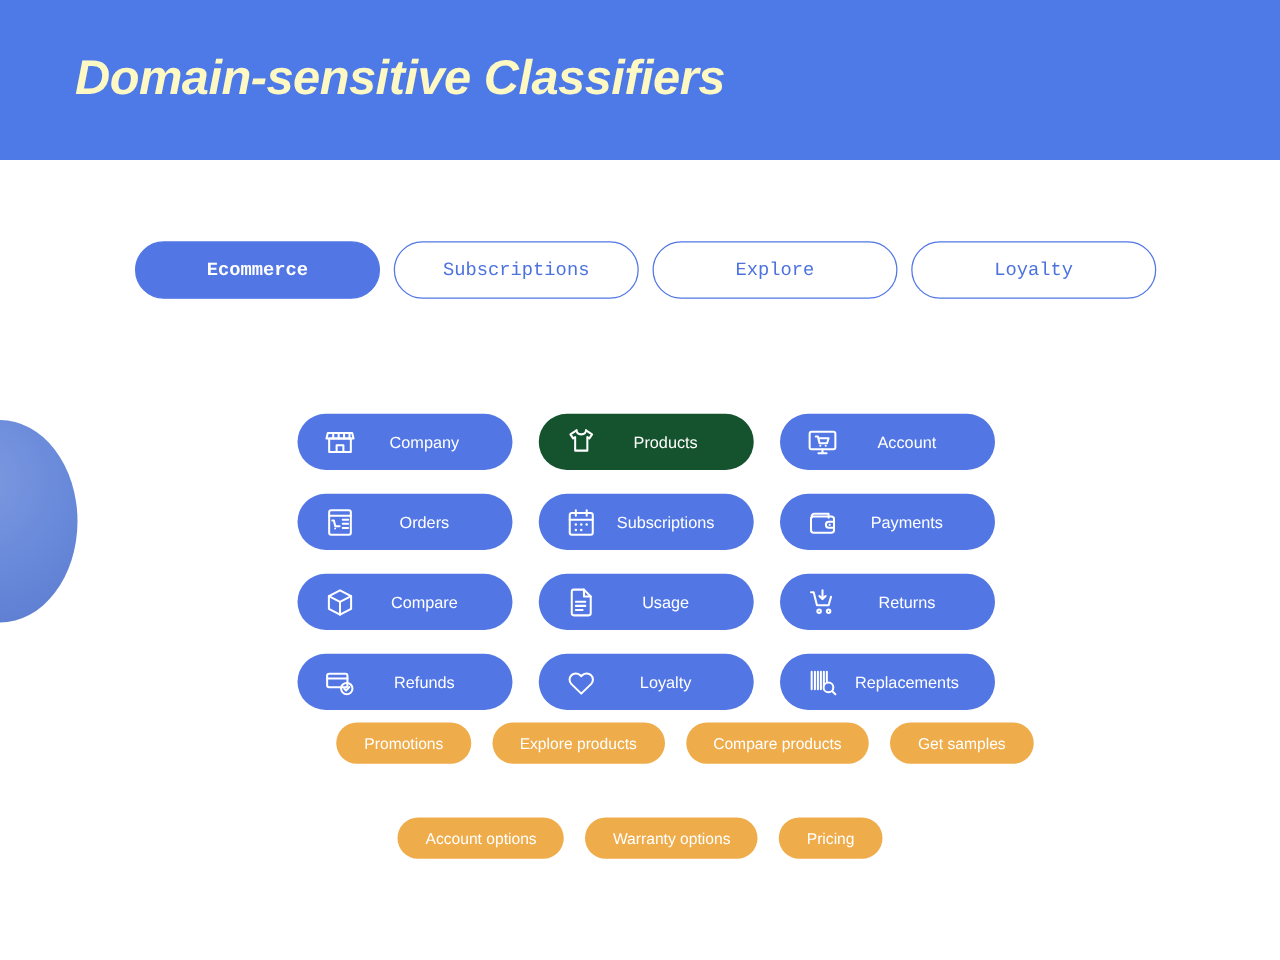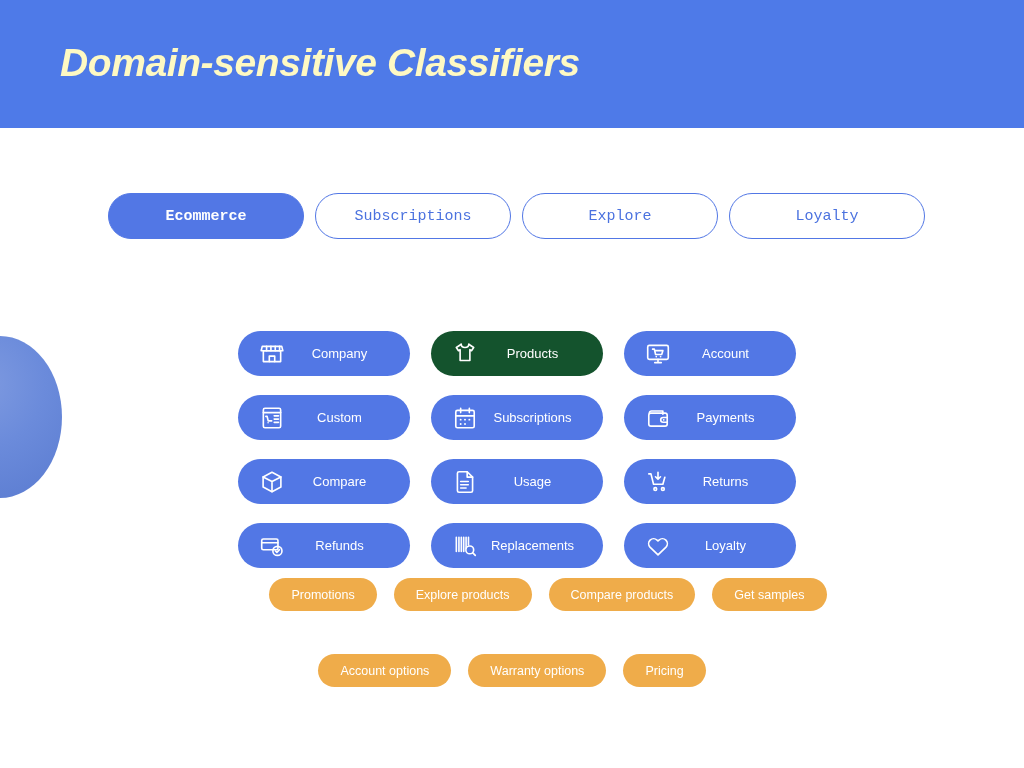--- a/index.html
+++ b/index.html
@@ -218,21 +218,21 @@
     <div class="cat-btn">
       <span class="cat-icon">
         <svg viewBox="0 0 24 24" width="26" height="26">
           <rect fill="none" stroke="#ffffff" stroke-width="1.5" stroke-linecap="round" stroke-linejoin="round" x="4" y="3" width="16" height="18" rx="1.5"></rect>
           <path fill="none" stroke="#ffffff" stroke-width="1.5" stroke-linecap="round" stroke-linejoin="round" d="M4 7h16"></path>
           <path fill="none" stroke="#ffffff" stroke-width="1.5" stroke-linecap="round" stroke-linejoin="round" d="M14 10h4M14 13h4M14 16h4"></path>
           <path fill="none" stroke="#ffffff" stroke-width="1.5" stroke-linecap="round" stroke-linejoin="round" d="M6.3 10.5h1.2l1 4.2h3.2"></path>
           <circle cx="8.4" cy="16.4" r="0.7" fill="#fff" stroke="none"></circle>
         </svg>
       </span>
-      <span class="cat-label">Custom</span>
+      <span class="cat-label">Orders</span>
     </div>
     <div class="cat-btn">
       <span class="cat-icon">
         <svg viewBox="0 0 24 24" width="26" height="26">
           <rect fill="none" stroke="#ffffff" stroke-width="1.5" stroke-linecap="round" stroke-linejoin="round" x="3.5" y="5" width="17" height="16" rx="1.5"></rect>
           <path fill="none" stroke="#ffffff" stroke-width="1.5" stroke-linecap="round" stroke-linejoin="round" d="M3.5 10h17"></path>
           <path fill="none" stroke="#ffffff" stroke-width="1.5" stroke-linecap="round" stroke-linejoin="round" d="M8 3v4M16 3v4"></path>
           <circle cx="8" cy="13.5" r="0.9" fill="#fff" stroke="none"></circle>
           <circle cx="12" cy="13.5" r="0.9" fill="#fff" stroke="none"></circle>
           <circle cx="16" cy="13.5" r="0.9" fill="#fff" stroke="none"></circle>
@@ -290,35 +290,35 @@
           <path fill="none" stroke="#ffffff" stroke-width="1.5" stroke-linecap="round" stroke-linejoin="round" d="M2.5 9h15"></path>
           <circle cx="17" cy="16.5" r="4.2" fill="none" stroke="#ffffff" stroke-width="1.5" stroke-linecap="round" stroke-linejoin="round"></circle>
           <path fill="none" stroke="#ffffff" stroke-width="1.5" stroke-linecap="round" stroke-linejoin="round" d="M15.2 16.6l1.3 1.3 2.4-2.6"></path>
         </svg>
       </span>
       <span class="cat-label">Refunds</span>
     </div>
     <div class="cat-btn">
       <span class="cat-icon">
         <svg viewBox="0 0 24 24" width="26" height="26">
+          <path fill="none" stroke="#ffffff" stroke-width="1.5" stroke-linecap="round" stroke-linejoin="round" d="M12 20.2 4.6 13a4.6 4.6 0 0 1 6.5-6.5l.9.9.9-.9A4.6 4.6 0 0 1 19.4 13z"></path>
+        </svg>
+      </span>
+      <span class="cat-label">Loyalty</span>
+    </div>
+    <div class="cat-btn">
+      <span class="cat-icon">
+        <svg viewBox="0 0 24 24" width="26" height="26">
           <path fill="none" stroke="#ffffff" stroke-width="1.5" stroke-linecap="round" stroke-linejoin="round" d="M4 4v13M6.4 4v13M8.6 4v13M10.8 4v13M13 4v10M15.2 4v7"></path>
           <circle cx="16.4" cy="15.6" r="3.6" fill="none" stroke="#ffffff" stroke-width="1.5" stroke-linecap="round" stroke-linejoin="round"></circle>
           <path fill="none" stroke="#ffffff" stroke-width="1.5" stroke-linecap="round" stroke-linejoin="round" d="M19.2 18.4 21.5 20.7"></path>
         </svg>
       </span>
       <span class="cat-label">Replacements</span>
     </div>
-    <div class="cat-btn">
-      <span class="cat-icon">
-        <svg viewBox="0 0 24 24" width="26" height="26">
-          <path fill="none" stroke="#ffffff" stroke-width="1.5" stroke-linecap="round" stroke-linejoin="round" d="M12 20.2 4.6 13a4.6 4.6 0 0 1 6.5-6.5l.9.9.9-.9A4.6 4.6 0 0 1 19.4 13z"></path>
-        </svg>
-      </span>
-      <span class="cat-label">Loyalty</span>
-    </div>
   </div>
 
 <div class="chips row-a" id="chips-a">
     <div class="chip">
       <span>Promotions</span>
     </div>
     <div class="chip">
       <span>Explore products</span>
     </div>
     <div class="chip">

